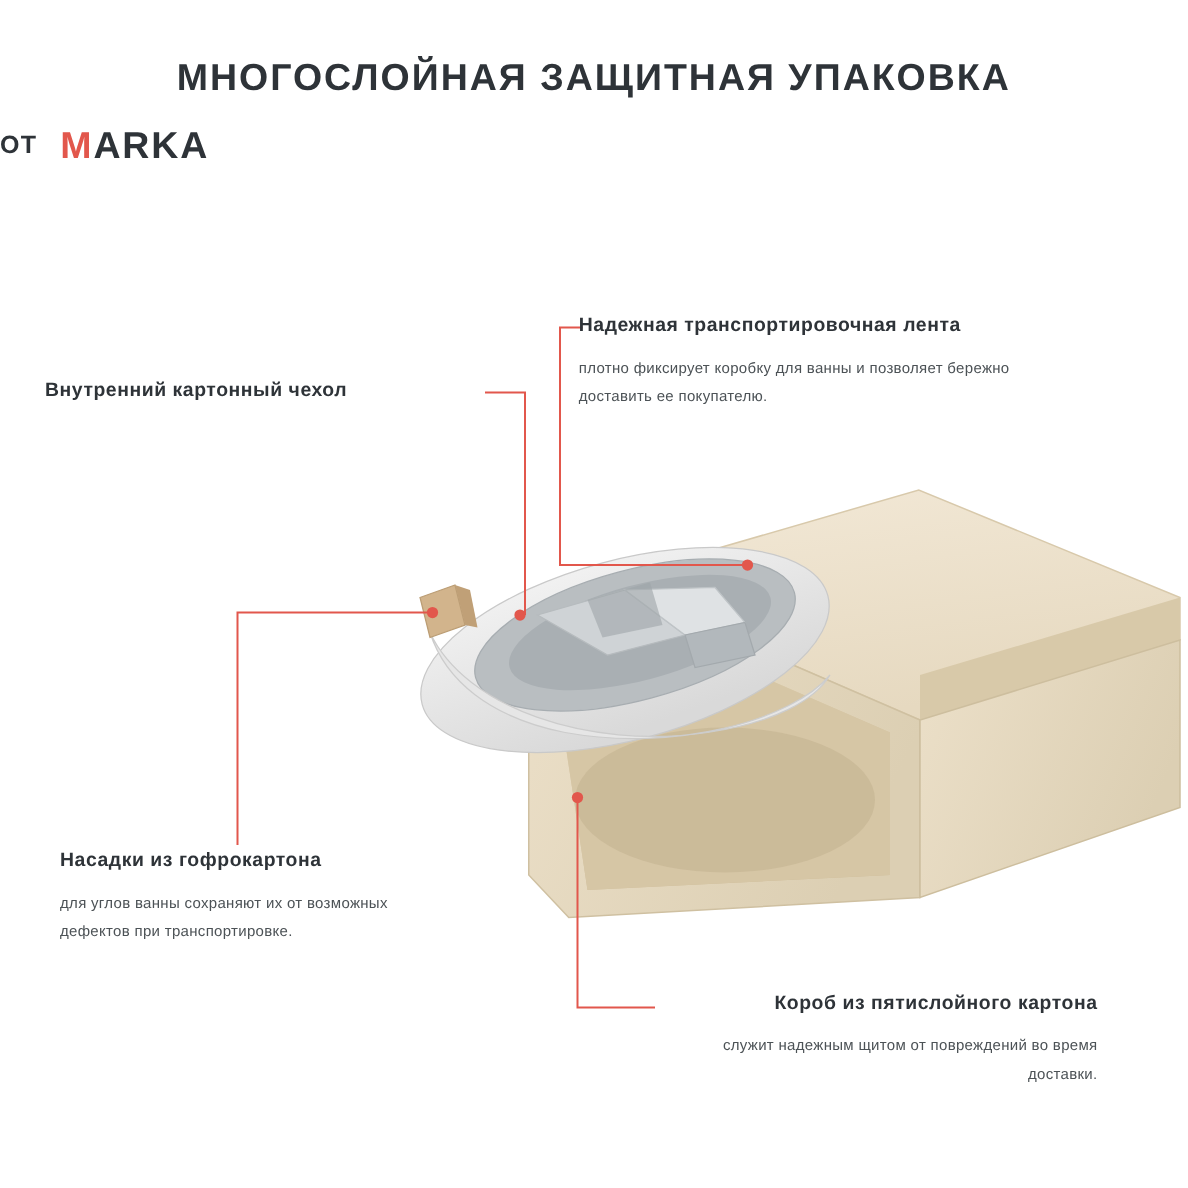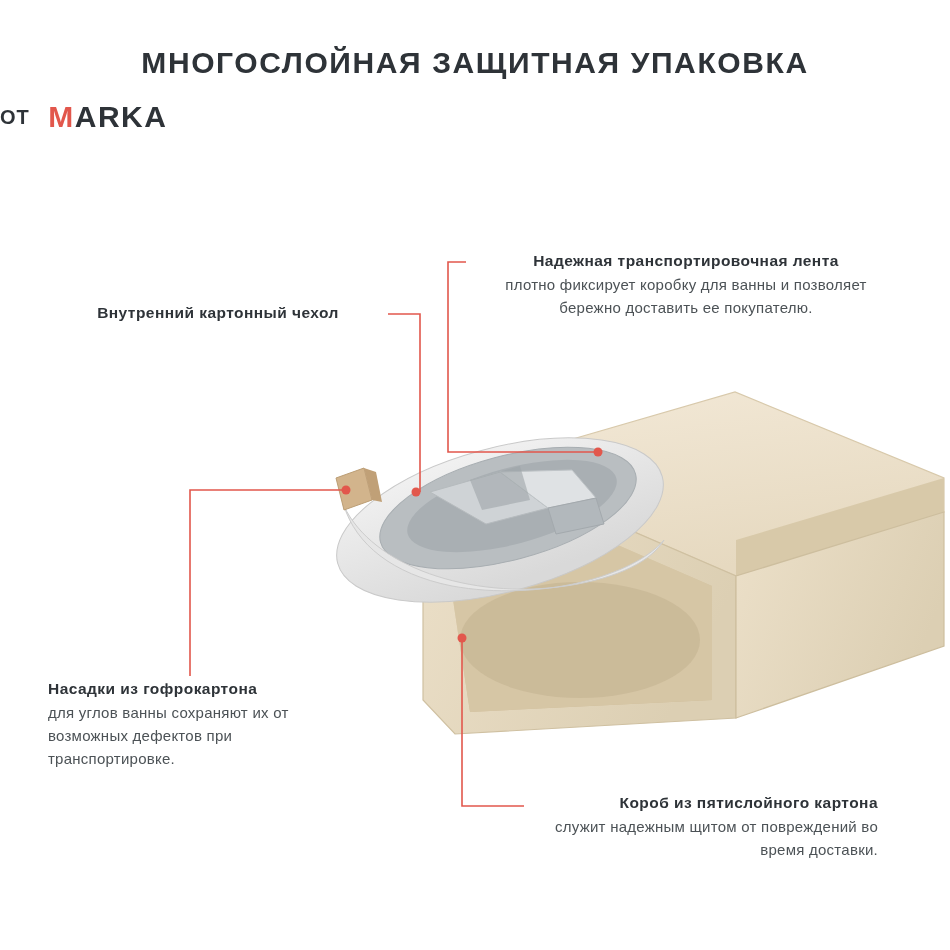--- a/index.html
+++ b/index.html
@@ -60,28 +60,28 @@
     position: absolute;
   }
   .callout .head {
     font-size: 15.5px;
     font-weight: bold;
     color: #2e3338;
     letter-spacing: .45px;
     line-height: 21px;
   }
   .callout .body {
-    margin-top: 2px;
-    font-size: 15px;
+    margin-top: 12px;
+    font-size: 12px;
     color: #4c5256;
     letter-spacing: .25px;
     line-height: 23px;
   }
-  .c-sleeve  { left: 48px;  top: 302px; width: 340px; text-align: center; }
-  .c-tape    { left: 484px; top: 250px; width: 404px; text-align: center; }
+  .c-sleeve  { left: 36px;  top: 302px; width: 340px; text-align: left; }
+  .c-tape    { left: 463px; top: 250px; width: 404px; text-align: left; }
   .c-corners { left: 48px;  top: 678px; width: 300px; text-align: left; }
   .c-box     { left: 534px; top: 792px; width: 344px; text-align: right; }
 
   
   svg.layer {
     position: absolute;
     left: 0;
     top: 0;
     width: 950px;
     height: 950px;

